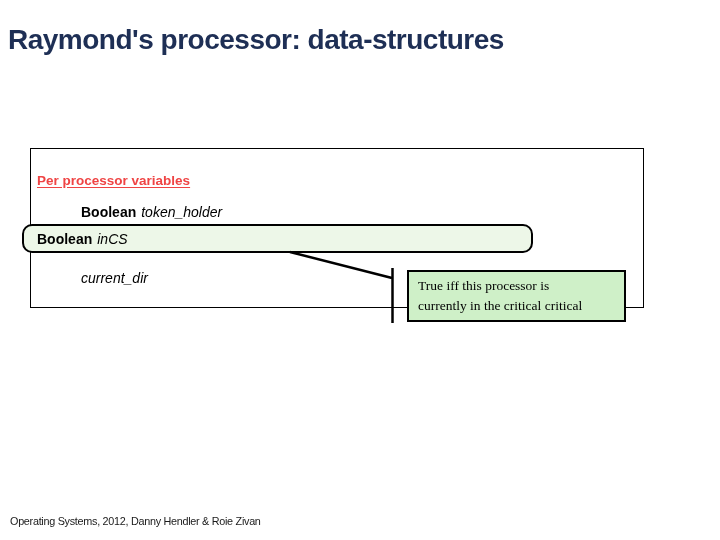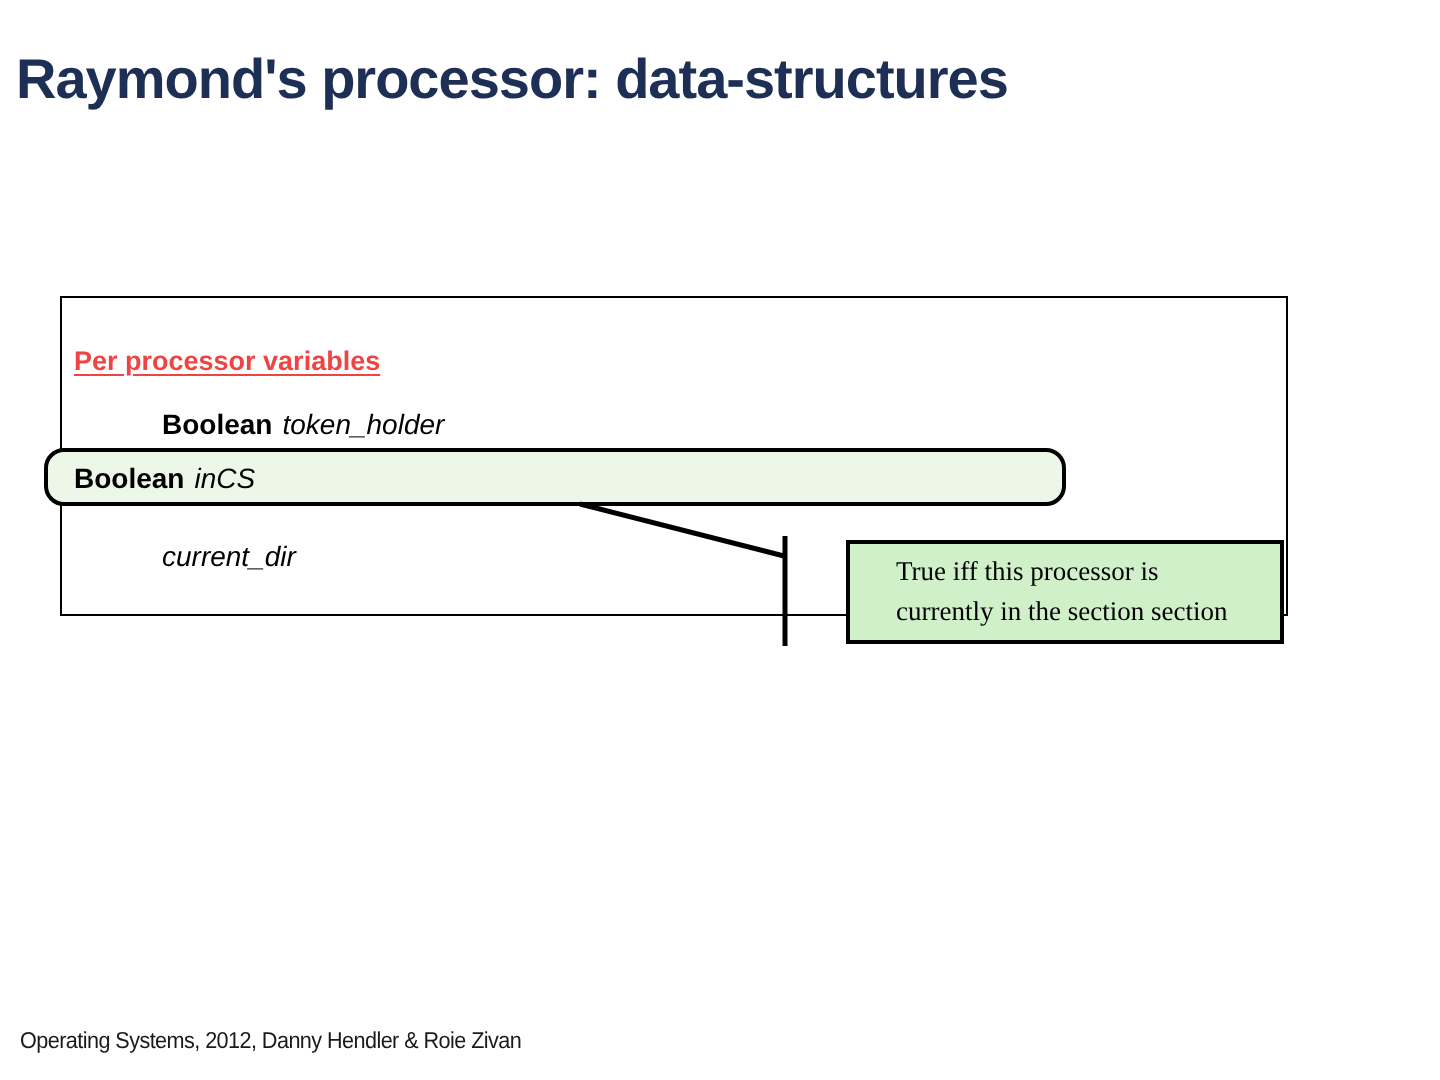--- a/index.html
+++ b/index.html
@@ -30,25 +30,25 @@
   .varname{font-style:italic;}
   .highlight-box{
     position:absolute;left:22px;top:224px;width:511px;height:29px;
     border:2.5px solid var(--border-color,#000);border-radius:10px;
     background:var(--highlight-fill,#edf7e8);box-sizing:border-box;
     display:flex;align-items:center;padding-left:13px;
     font-size:14px;color:#000;
   }
   .connector{position:absolute;left:0;top:0;width:720px;height:540px;pointer-events:none;}
   .callout{
-    position:absolute;left:423px;top:270px;width:219px;height:52px;
+    position:absolute;left:407px;top:270px;width:219px;height:52px;
     border:2.5px solid var(--border-color,#000);
     background:var(--callout-fill,#cff0c8);box-sizing:border-box;
     font-family:"Liberation Serif",serif;font-size:13.5px;color:#000;
-    padding:4px 0 0 23px;line-height:1.45;
+    padding:4px 0 0 9px;line-height:1.45;
   }
   .footer-credits{
     position:absolute;left:10px;top:515px;
     font-size:11.5px;color:#1a1a1a;letter-spacing:-0.3px;
     transform:scaleX(0.94);transform-origin:left center;white-space:nowrap;
   }
   .footer-page{
     position:absolute;right:30px;top:515px;
     font-size:11.5px;font-style:italic;color:#1a1a1a;margin-top:24px;
   }
@@ -78,19 +78,19 @@
   </div>
 
 
   <svg class="connector" viewBox="0 0 720 540" xmlns="http://www.w3.org/2000/svg">
     <line x1="290" y1="252" x2="392" y2="278" stroke="#000" stroke-width="2.5"></line>
     <line x1="392.5" y1="268" x2="392.5" y2="323" stroke="#000" stroke-width="2.5"></line>
   </svg>
 
   <div class="callout">
     <div>True iff this processor is</div>
-    <div>currently in the section section</div>
+    <div>currently in the critical critical</div>
   </div>
 
   <div class="footer-credits">Operating Systems, 2012, Danny Hendler &amp; Roie Zivan</div>
   <div class="footer-page">27</div>
 
 </div>
 
 </body></html>

